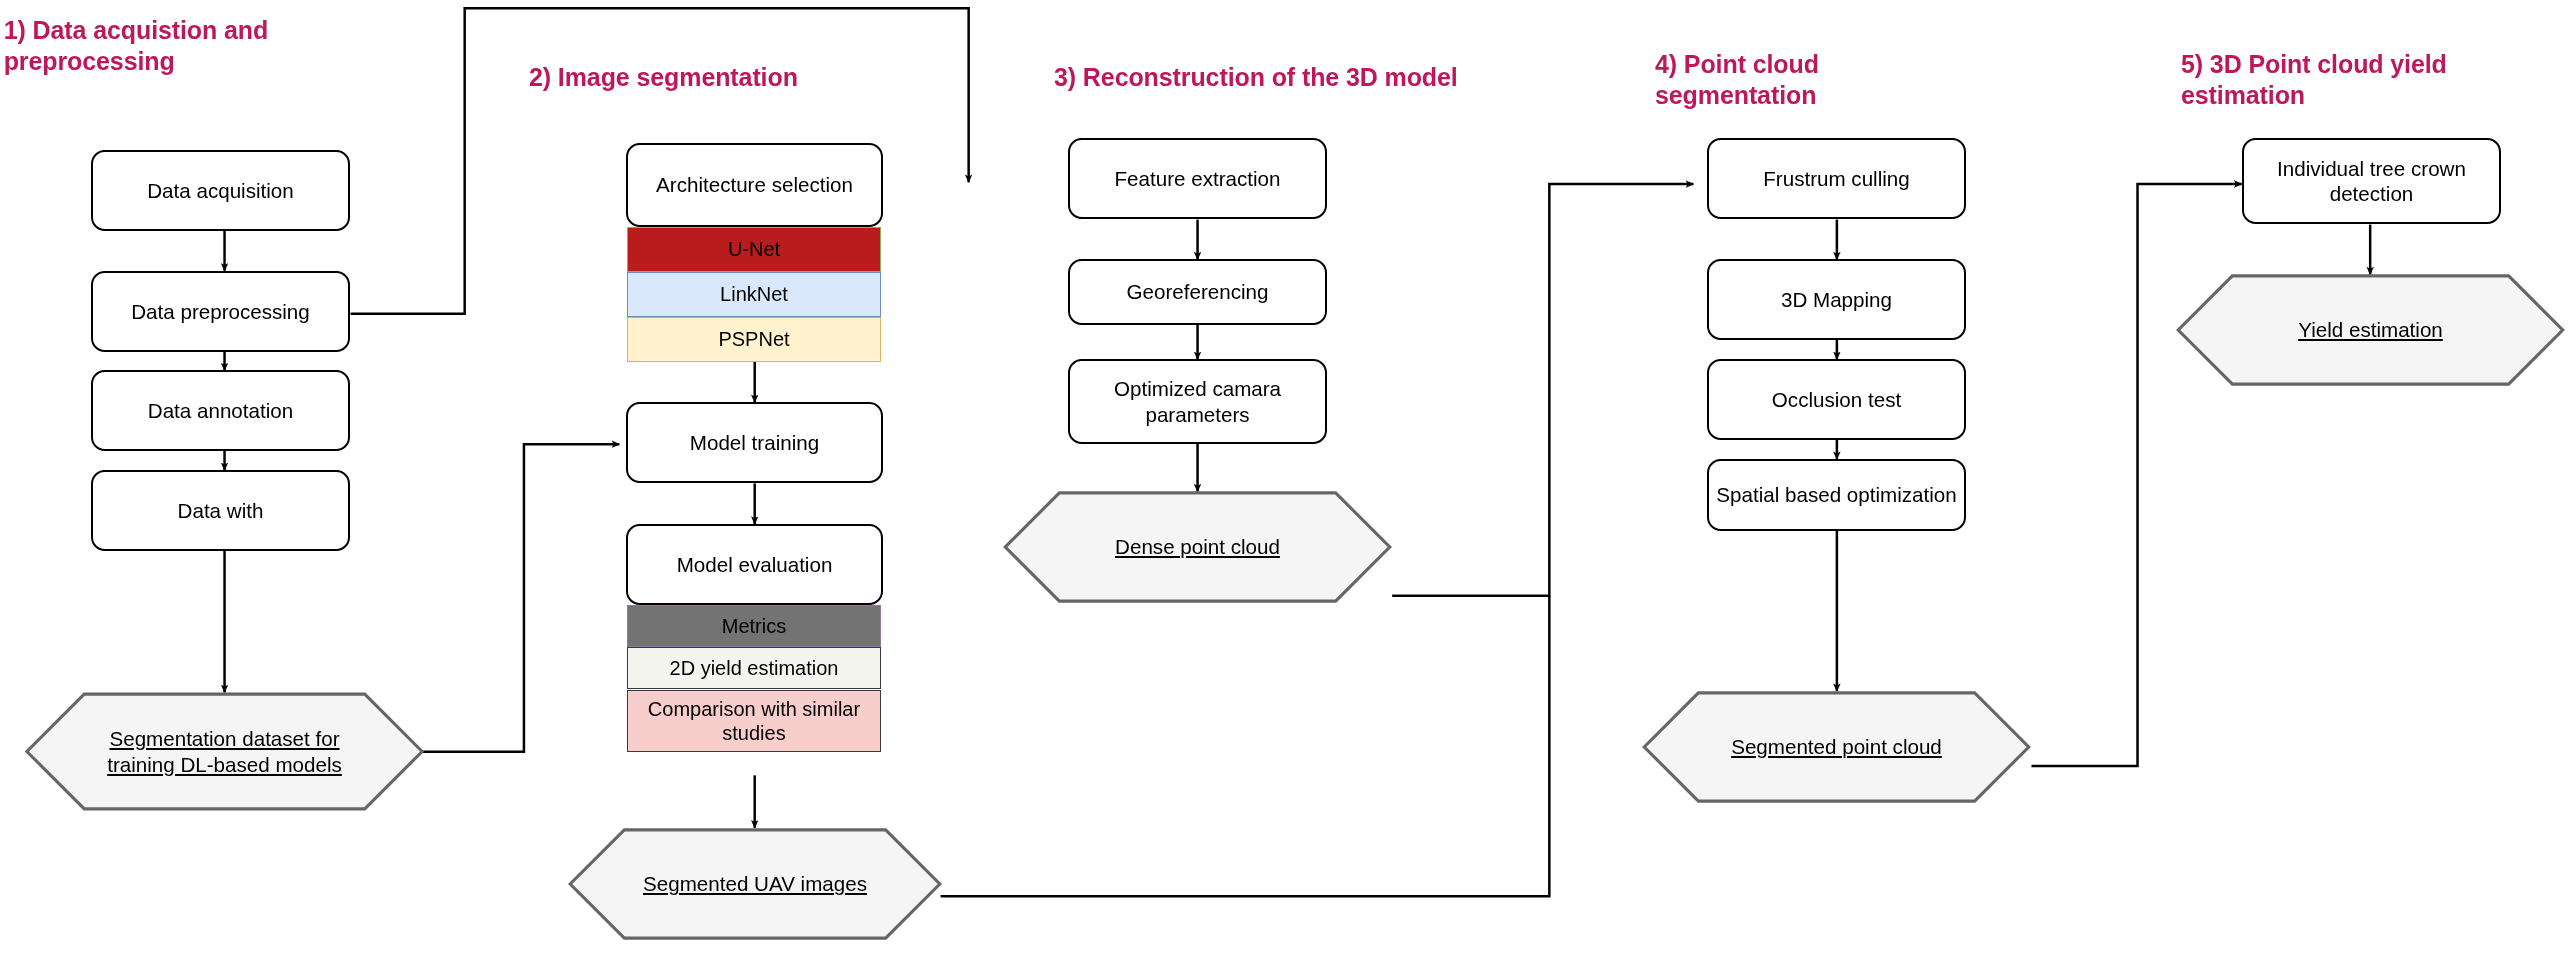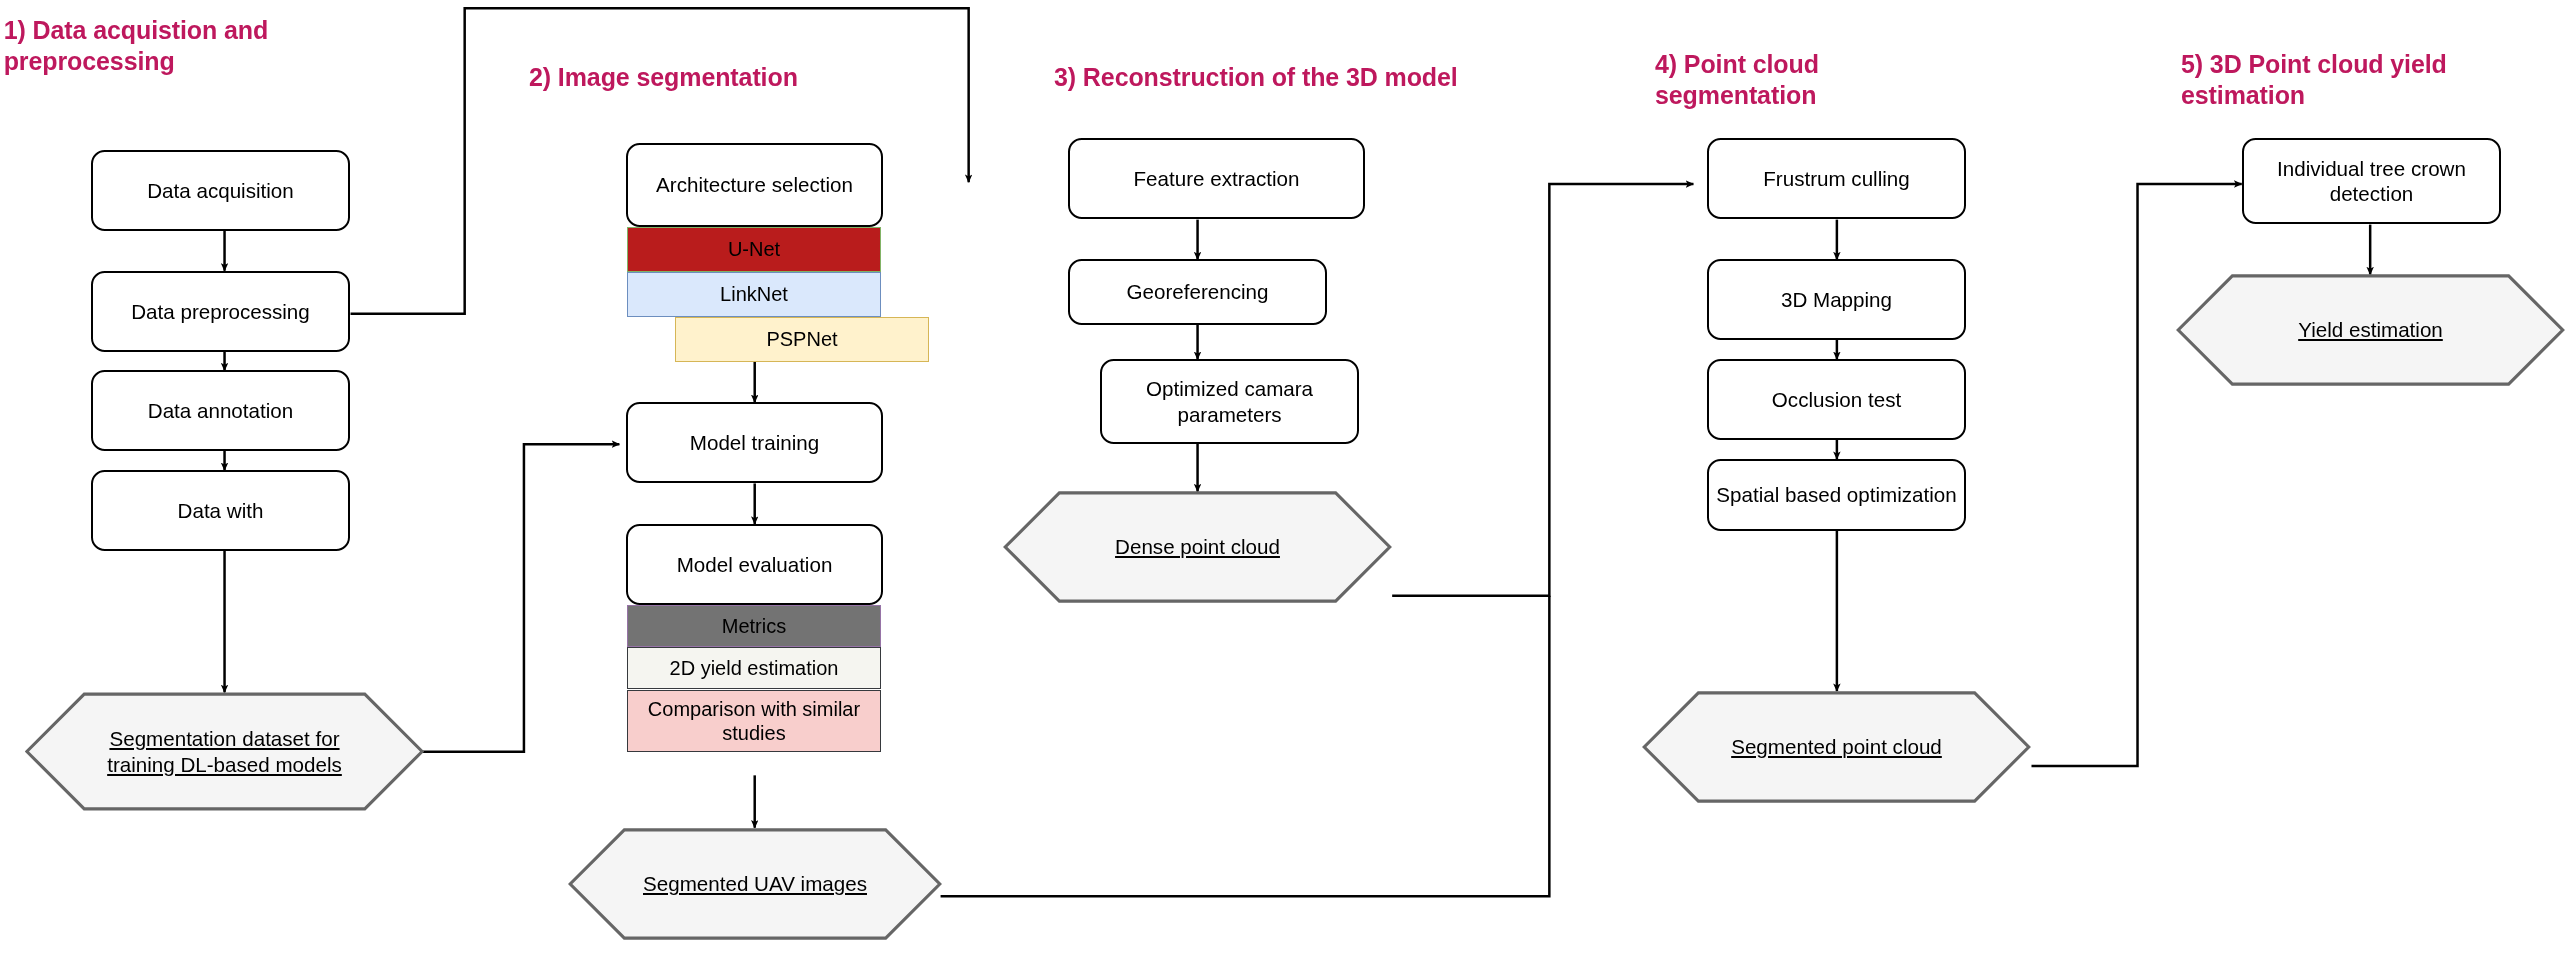--- a/index.html
+++ b/index.html
@@ -109,21 +109,21 @@
   </div>
 
   <div class="node sub" style="left:627px;top:227px;width:254px;height:45px;background:#b91c1c;border-color:#82b366;">
     <span>U-Net</span>
   </div>
 
   <div class="node sub" style="left:627px;top:272px;width:254px;height:45px;background:#dae8fc;border-color:#6c8ebf;">
     <span>LinkNet</span>
   </div>
 
-  <div class="node sub" style="left:627px;top:317px;width:254px;height:45px;background:#fff2cc;border-color:#d6b656;margin-left:48px;">
+  <div class="node sub" style="left:627px;top:317px;width:254px;height:45px;background:#fff2cc;border-color:#d6b656;">
     <span>PSPNet</span>
   </div>
 
   <div class="node proc" style="left:626px;top:402px;width:257px;height:81px;">
     <span>Model training</span>
   </div>
 
   <div class="node proc" style="left:626px;top:524px;width:257px;height:81px;">
     <span>Model evaluation</span>
   </div>
@@ -140,29 +140,29 @@
     <span>Comparison with similar studies</span>
   </div>
 
   <div class="hexwrap" style="left:568px;top:828px;width:374px;height:112px;">
     <svg width="374" height="112" viewBox="0 0 600 180">
       <polygon points="90,3 510,3 597,90 510,177 90,177 3,90" fill="#f5f5f5" stroke="#666666" stroke-width="5"></polygon>
     </svg>
     <div class="hexlabel">Segmented UAV images</div>
   </div>
 
-  <div class="node proc" style="left:1068px;top:138px;width:297px;height:81px;">
+  <div class="node proc" style="left:1068px;top:138px;width:259px;height:81px;">
     <span>Feature extraction</span>
   </div>
 
   <div class="node proc" style="left:1068px;top:259px;width:259px;height:66px;">
     <span>Georeferencing</span>
   </div>
 
-  <div class="node proc" style="left:1068px;top:359px;width:259px;height:85px;margin-left:32px;">
+  <div class="node proc" style="left:1068px;top:359px;width:259px;height:85px;">
     <span>Optimized camara parameters</span>
   </div>
 
   <div class="hexwrap" style="left:1003px;top:491px;width:389px;height:112px;">
     <svg width="389" height="112" viewBox="0 0 624 180">
       <polygon points="90,3 534,3 621,90 534,177 90,177 3,90" fill="#f5f5f5" stroke="#666666" stroke-width="5"></polygon>
     </svg>
     <div class="hexlabel">Dense point cloud</div>
   </div>
 

